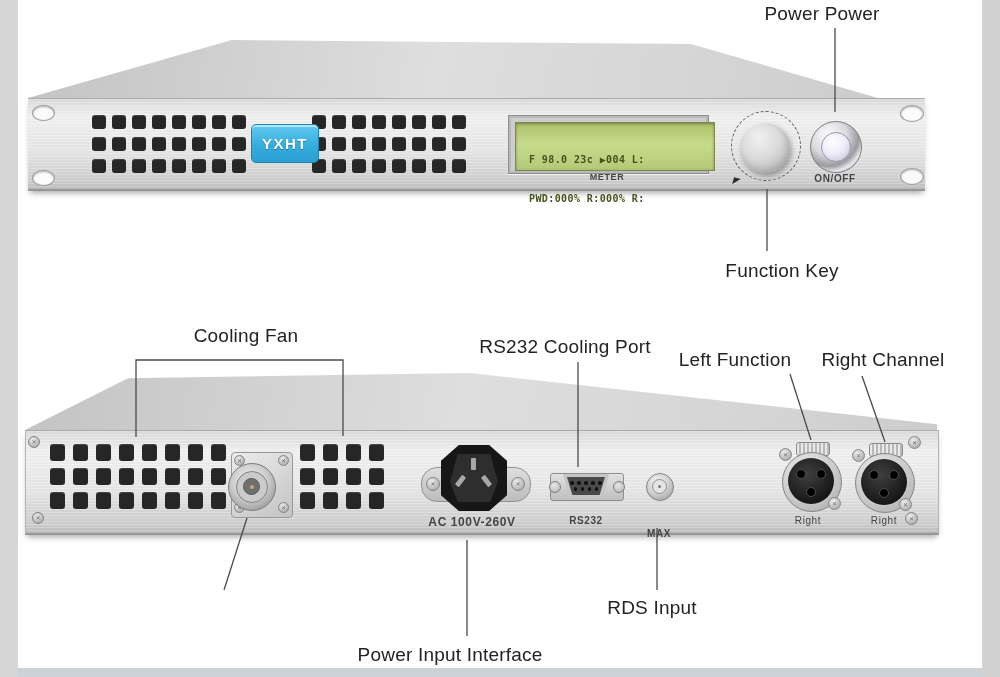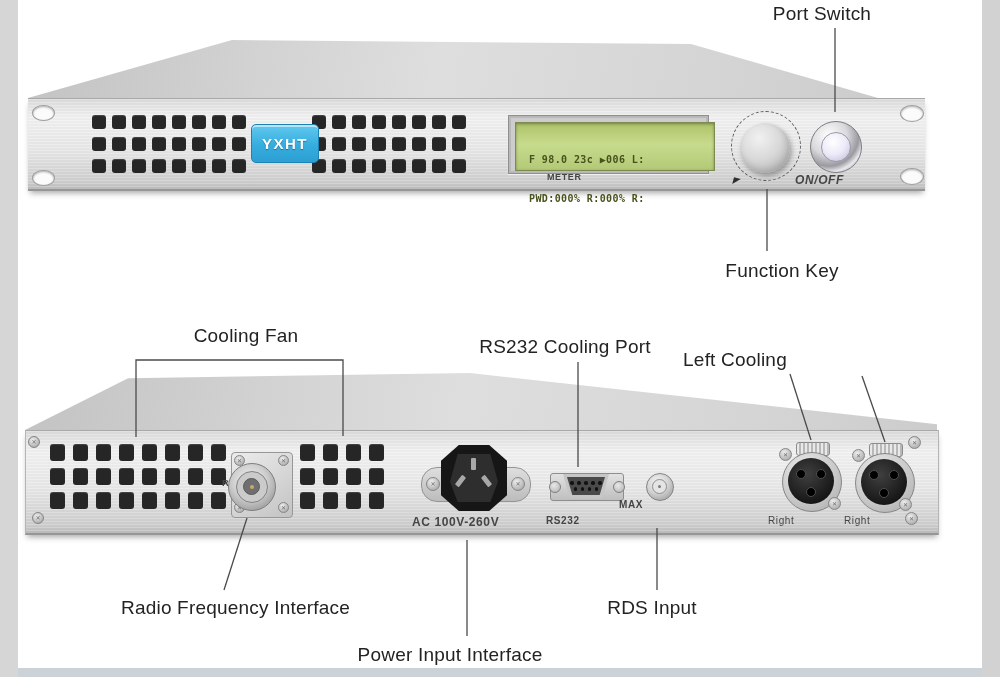--- a/index.html
+++ b/index.html
@@ -39,21 +39,21 @@
   .logo{background:linear-gradient(180deg,#62c9ef 0%,#35adde 55%,#2d9fd2 100%);
         border:1px solid #1d82b4;border-radius:5px;color:#fff;font-weight:bold;
         font-size:15px;letter-spacing:1.5px;display:flex;align-items:center;justify-content:center;
         text-shadow:0 1px 1px rgba(0,0,0,.35);box-shadow:inset 0 2px 0 rgba(255,255,255,.55);}
 
   .lcd-bezel{background:#cdcdcd;border:1px solid #8f8f8f;box-shadow:inset 0 0 0 2px #b9b9b9,0 1px 1px rgba(255,255,255,.6);}
   .lcd{background:linear-gradient(180deg,#aec268 0%,#c7db8d 45%,#b4c977 100%);
        border:1px solid #7d8a52;box-shadow:inset 0 1px 3px rgba(0,0,0,.35);
        font-family:"DejaVu Sans Mono",monospace;font-weight:bold;font-size:10px;
        color:#46531d;line-height:13px;padding:4px 0 0 13px;letter-spacing:.4px;white-space:pre;}
-  .panel-small{font-size:9px;font-weight:bold;color:#454545;text-align:left;letter-spacing:.6px;white-space:nowrap;}
+  .panel-small{font-size:9px;font-weight:bold;color:#454545;text-align:center;letter-spacing:.6px;white-space:nowrap;}
 
   .knob-ring{border:1.5px dashed #5a5a5a;border-radius:50%;}
   .knob{border-radius:50%;background:radial-gradient(circle at 38% 30%,#f1f1f1,#d9d9d9 45%,#bbbbbb 78%,#a5a5a5);
         box-shadow:2px 3px 5px rgba(0,0,0,.3),inset -2px -3px 6px rgba(0,0,0,.12);}
   .knob-arrow{width:0;height:0;border-top:7px solid #2e2e2e;border-right:7px solid transparent;transform:rotate(15deg);}
   .pwr-out{border-radius:50%;border:1px solid #7d7d82;
         background:radial-gradient(circle at 35% 28%,#ffffff,#d9d9de 38%,#9a9aa0 62%,#e8e8ec 74%,#85858b 100%);}
   .pwr-in{border-radius:50%;border:1px solid #9a9aa8;
         background:radial-gradient(circle at 40% 32%,#ffffff,#eceaf8 50%,#c9c7dd 85%,#b1b0c4);}
 
@@ -154,32 +154,32 @@
       <div class="hole"></div>
       <div class="hole"></div>
       <div class="hole"></div>
       <div class="hole"></div>
     </div>
 
   <div class="abs logo" style="left:251px;top:124px;width:66px;height:37px;">YXHT</div>
 
   <div class="abs lcd-bezel" style="left:508px;top:115px;width:199px;height:57px;"></div>
   <div class="abs lcd" style="left:515px;top:122px;width:185px;height:43px;">
-    <div>F 98.0 23c ▶006 L:</div>
+    <div>F 98.0 23c ▶004 L:</div>
     <div>PWD:000% R:000% R:</div>
   </div>
   <div class="abs panel-small" style="left:547px;top:172px;width:120px;font-size:9px;">METER</div>
 
   <div class="abs knob-ring" style="left:731px;top:111px;width:68px;height:68px;"></div>
   <div class="abs knob-arrow" style="left:733px;top:178px;"></div>
   <div class="abs knob" style="left:740px;top:123px;width:50px;height:50px;"></div>
 
   <div class="abs pwr-out" style="left:810px;top:121px;width:50px;height:50px;"></div>
   <div class="abs pwr-in" style="left:821px;top:132px;width:28px;height:28px;"></div>
-  <div class="abs panel-small" style="left:795px;top:173px;width:80px;font-size:12px;font-style:italic;">ON/OFF</div>
+  <div class="abs panel-small" style="left:795px;top:173px;width:80px;font-size:10px;">ON/OFF</div>
 
   <div class="abs topface" style="left:25px;top:373px;width:912px;height:57px;clip-path:polygon(0 100%,11.3% 9%,48.8% 0,100% 90%,100% 100%);"></div>
 
   <div class="abs alu" style="left:25px;top:430px;width:912px;height:102px;border-top:1px solid #a9a9a9;border-bottom:2px solid #969696;border-left:1px solid #b5b5b5;border-right:1px solid #b5b5b5;">
   </div>
 
   <div class="abs screw" style="left:28px;top:436px;width:10px;height:10px;"></div>
   <div class="abs screw" style="left:32px;top:512px;width:10px;height:10px;"></div>
   <div class="abs screw" style="left:908px;top:436px;width:11px;height:11px;"></div>
   <div class="abs screw" style="left:905px;top:512px;width:11px;height:11px;"></div>
@@ -262,21 +262,21 @@
       <div class="hole"></div>
       <div class="hole"></div>
       <div class="hole"></div>
     </div>
   <div class="abs panel-small" style="left:546px;top:515px;width:80px;font-size:10px;">RS232</div>
 
   <div class="abs bnc" style="left:646px;top:473px;width:26px;height:26px;"></div>
   <div class="abs bnc-in" style="left:652px;top:479px;width:13px;height:13px;">
     <div class="bnc-pin"></div>
   </div>
-  <div class="abs panel-small" style="left:619px;top:499px;width:80px;font-size:10px;">MAX</div>
+  <div class="abs panel-small" style="left:619px;top:528px;width:80px;font-size:10px;">MAX</div>
 
   <div class="abs latch" style="left:796px;top:442px;width:32px;height:12px;"></div>
   <div class="abs screw" style="left:779px;top:448px;width:11px;height:11px;"></div>
   <div class="abs xlr-ring" style="left:782px;top:452px;width:58px;height:58px;"></div>
   <div class="abs xlr-insert" style="left:788px;top:458px;width:46px;height:46px;">
     <div class="xlr-pin" style="left:8px;top:11px;"></div>
     <div class="xlr-pin" style="left:28px;top:11px;"></div>
     <div class="xlr-pin" style="left:18px;top:29px;"></div>
   </div>
   <div class="abs screw" style="left:828px;top:497px;width:11px;height:11px;"></div>
@@ -298,25 +298,25 @@
     <line x1="767" y1="189" x2="767" y2="251"></line>
     <polyline points="136,437 136,360 343,360 343,436"></polyline>
     <line x1="578" y1="362" x2="578" y2="467"></line>
     <line x1="790" y1="374" x2="811" y2="440"></line>
     <line x1="862" y1="376" x2="885" y2="442"></line>
     <line x1="247" y1="518" x2="224" y2="590"></line>
     <line x1="467" y1="540" x2="467" y2="636"></line>
     <line x1="657" y1="528" x2="657" y2="590"></line>
   </svg>
 
-  <div class="abs ann" style="left:722px;top:3px;width:200px;">Port Switch</div>
+  <div class="abs ann" style="left:722px;top:3px;width:200px;">Power Power</div>
   <div class="abs ann" style="left:682px;top:260px;width:200px;">Function Key</div>
   <div class="abs ann" style="left:146px;top:325px;width:200px;">Cooling Fan</div>
   <div class="abs ann" style="left:465px;top:336px;width:200px;">RS232 Cooling Port</div>
-  <div class="abs ann" style="left:635px;top:349px;width:200px;">Left Cooling</div>
-  <div class="abs ann" style="left:121px;top:597px;width:200px;">Radio Frequency Interface</div>
+  <div class="abs ann" style="left:635px;top:349px;width:200px;">Left Function</div>
+  <div class="abs ann" style="left:783px;top:349px;width:200px;">Right Channel</div>
   <div class="abs ann" style="left:552px;top:597px;width:200px;">RDS Input</div>
   <div class="abs ann" style="left:350px;top:644px;width:200px;">Power Input Interface</div>
 
   <div class="abs bord-l"></div>
   <div class="abs bord-r"></div>
   <div class="abs bord-b"></div>
 </div>
 
 </body></html>

